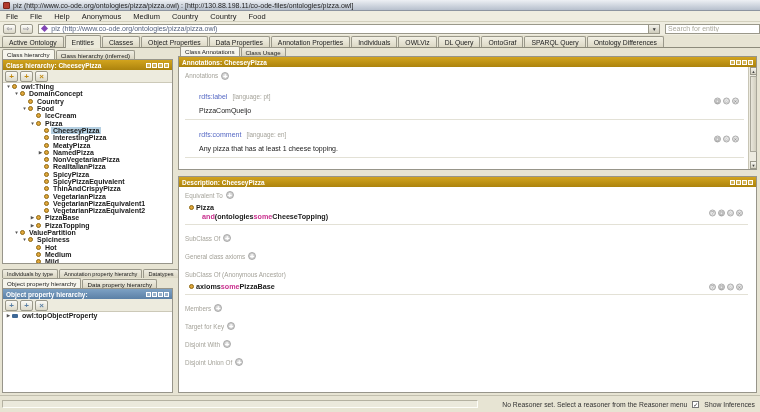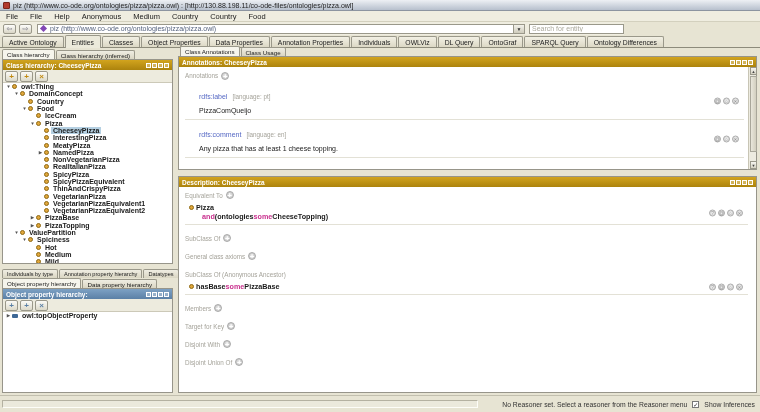--- a/index.html
+++ b/index.html
@@ -12,22 +12,22 @@
   
   .titlebar { position:absolute; left:0; top:0; width:760px; height:11px;
     background: linear-gradient(#EDF0F4, #B7C0CD); border-bottom:1px solid #8C94A0;
     display:flex; align-items:center; gap:3px; padding:0 3px;
     font-size:7px; color:#222; white-space:nowrap; overflow:hidden; }
   .app-icon { width:7px; height:7px; background:#B23A2E; border:1px solid #7A241B; border-radius:1px; flex:none; }
   .menubar { position:absolute; left:0; top:11px; width:760px; height:11px;
     background:#EFEDE0; border-bottom:1px solid #D3D0BE;
     display:flex; align-items:center; font-size:7.5px; }
   .menu-item { padding:7px 6px; }
-  .toolbar { position:absolute; left:0; top:22px; width:624px; height:13px;
-    background:#EFEDE0; display:flex; align-items:center; }
+  .toolbar { position:absolute; left:0; top:22px; width:760px; height:13px;
+    background:#EFEDE0; display:flex; align-items:center;justify-content:space-between; }
   .navbtn { width:13px; height:10px; margin-left:3px; flex:none;
     background:linear-gradient(#FDFDFB,#D9D6C6); border:1px solid #9A988A; border-radius:2px;
     font-size:7px; line-height:8px; text-align:center; color:#667; }
   .combo { margin-left:5px; width:622px; height:10px; background:#FFF; border:1px solid #9A988A;
     display:flex; align-items:center; font-size:7px; color:#55627E; white-space:nowrap; overflow:hidden; }
   .diamond { width:5px; height:5px; background:#8247B5; transform:rotate(45deg); margin:0 4px 0 3px; flex:none; }
   .combo-arrow { margin-left:auto; width:11px; height:100%; flex:none;
     background:linear-gradient(#F2F1EA,#CFCCBC); border-left:1px solid #9A988A;
     font-size:5px; text-align:center; line-height:9px; color:#333; }
   .searchbox { margin-left:4px; width:95px; height:10px; border:1px solid #9A988A;
@@ -431,21 +431,21 @@
           <span class="plusbtn">+</span>
         </div>
       </div>
       <div class="desc-section">
         <div class="section-label">
           <span>SubClass Of (Anonymous Ancestor)</span>
         </div>
         <div class="ax-row">
           <div class="ax-line">
             <span class="cicon"></span>
-            <span>hasBase </span>
+            <span>axioms </span>
             <span class="kw">some</span>
             <span> PizzaBase</span>
           </div>
           <span class="row-btns">
             <span class="rbtn">?</span>
             <span class="rbtn">@</span>
             <span class="rbtn">○</span>
             <span class="rbtn">✕</span>
           </span>
         </div>

